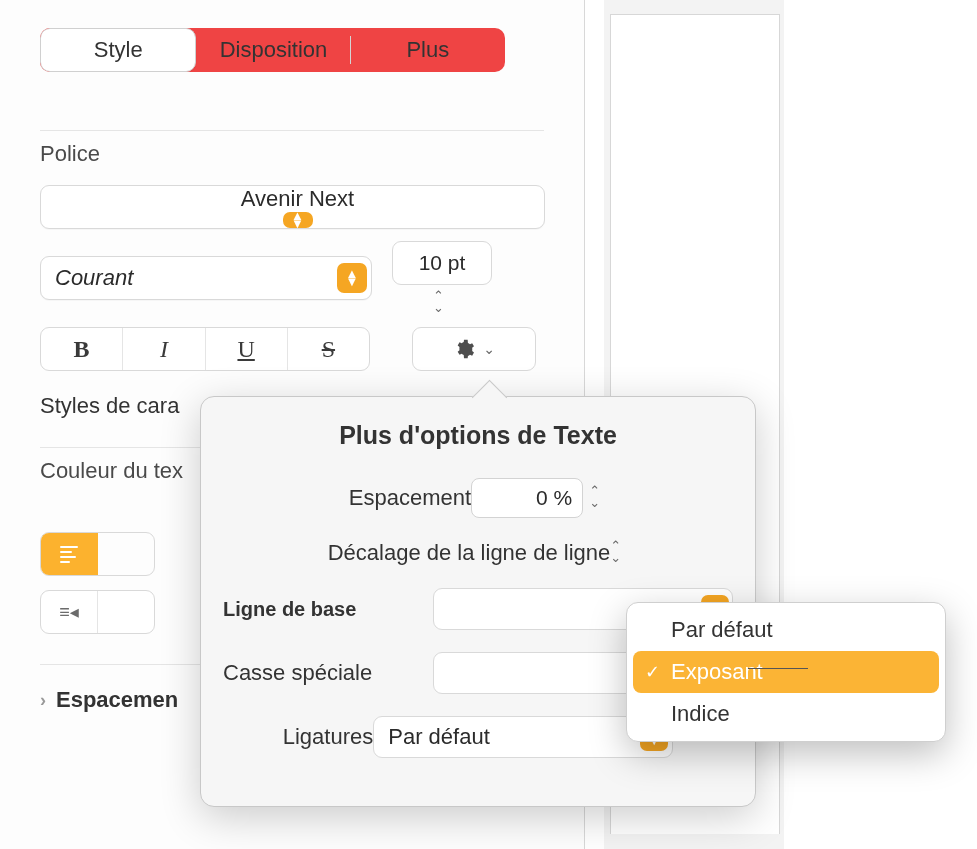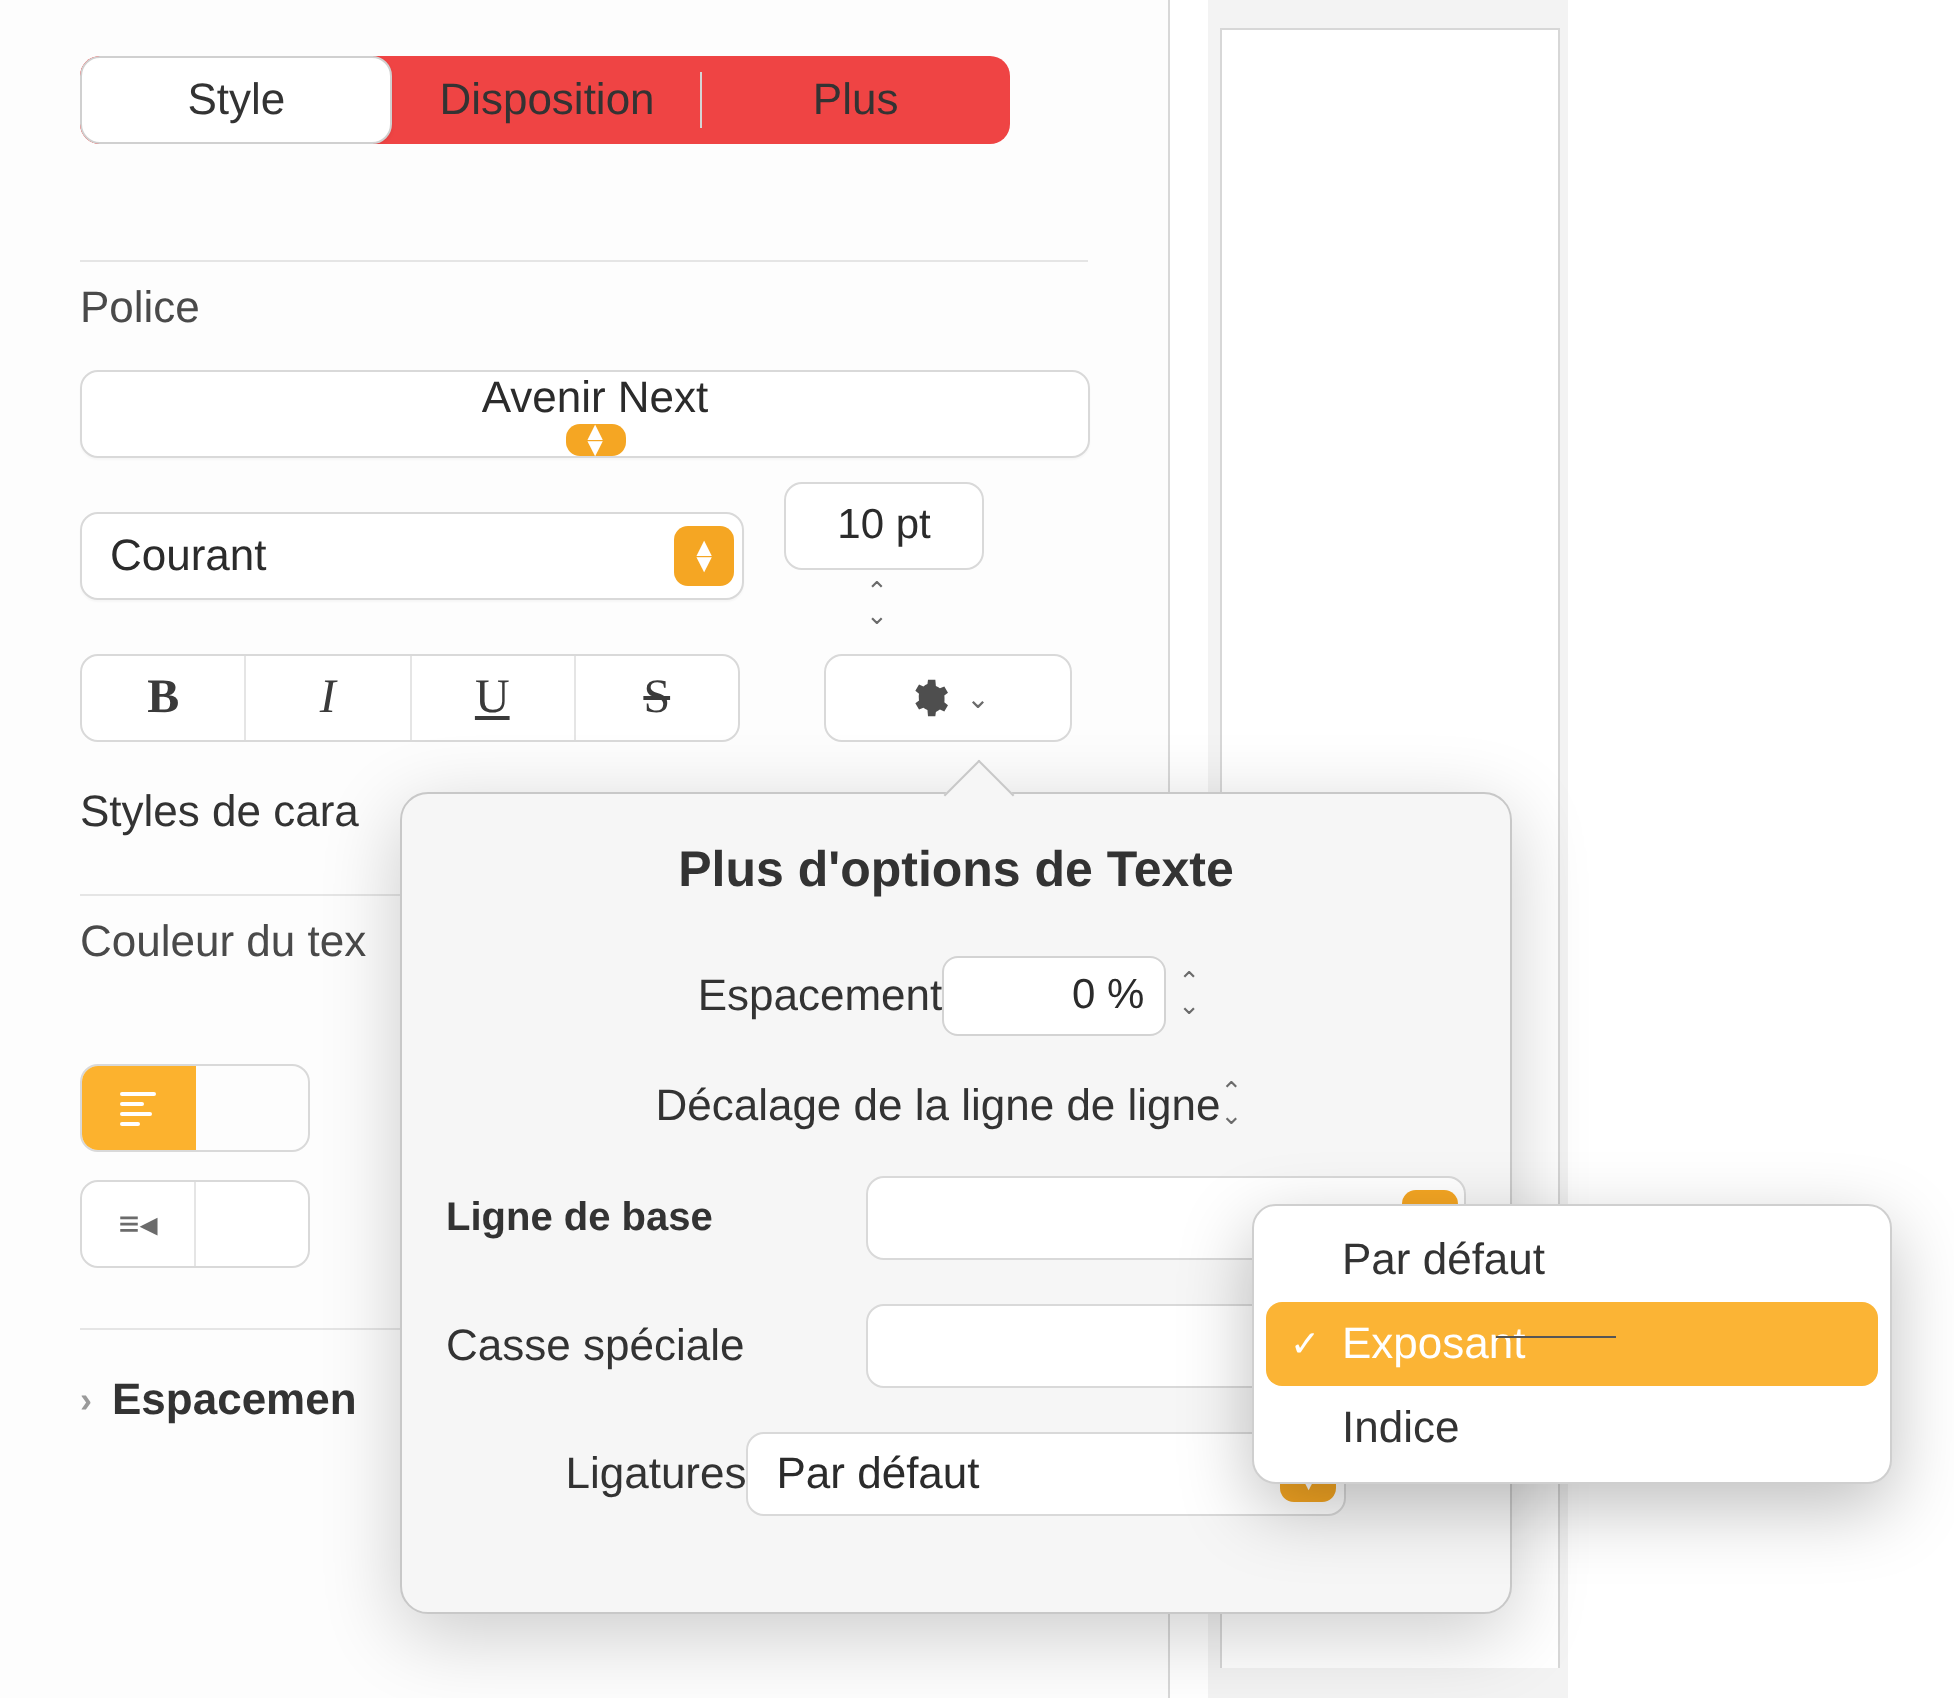--- a/index.html
+++ b/index.html
@@ -76,21 +76,21 @@
       border-radius: 9px;
       height: 44px;
       padding: 0 4px 0 14px;
       font-size: 22px;
       color: #2b2b2b;
       margin-bottom: 12px;
       box-shadow: 0 1px 1px rgba(0,0,0,0.03);
     }
     .popup-full { width: 505px; flex-direction: column; }
     .popup-row { display: flex; gap: 20px; align-items: center; margin-bottom: 12px; }
-    .popup-weight { width: 332px; margin-bottom: 0; }
+    .popup-weight { width: 332px; margin-bottom: 0; font-style: italic; }
     .stepper-wrap { display: flex; align-items: center; gap: 6px; flex-direction: column; }
     .stepper-input {
       width: 100px;
       height: 44px;
       border: 1px solid #d9d9d9;
       border-radius: 9px;
       background: #fff;
       font-size: 21px;
       text-align: center;
       color: #2b2b2b;

